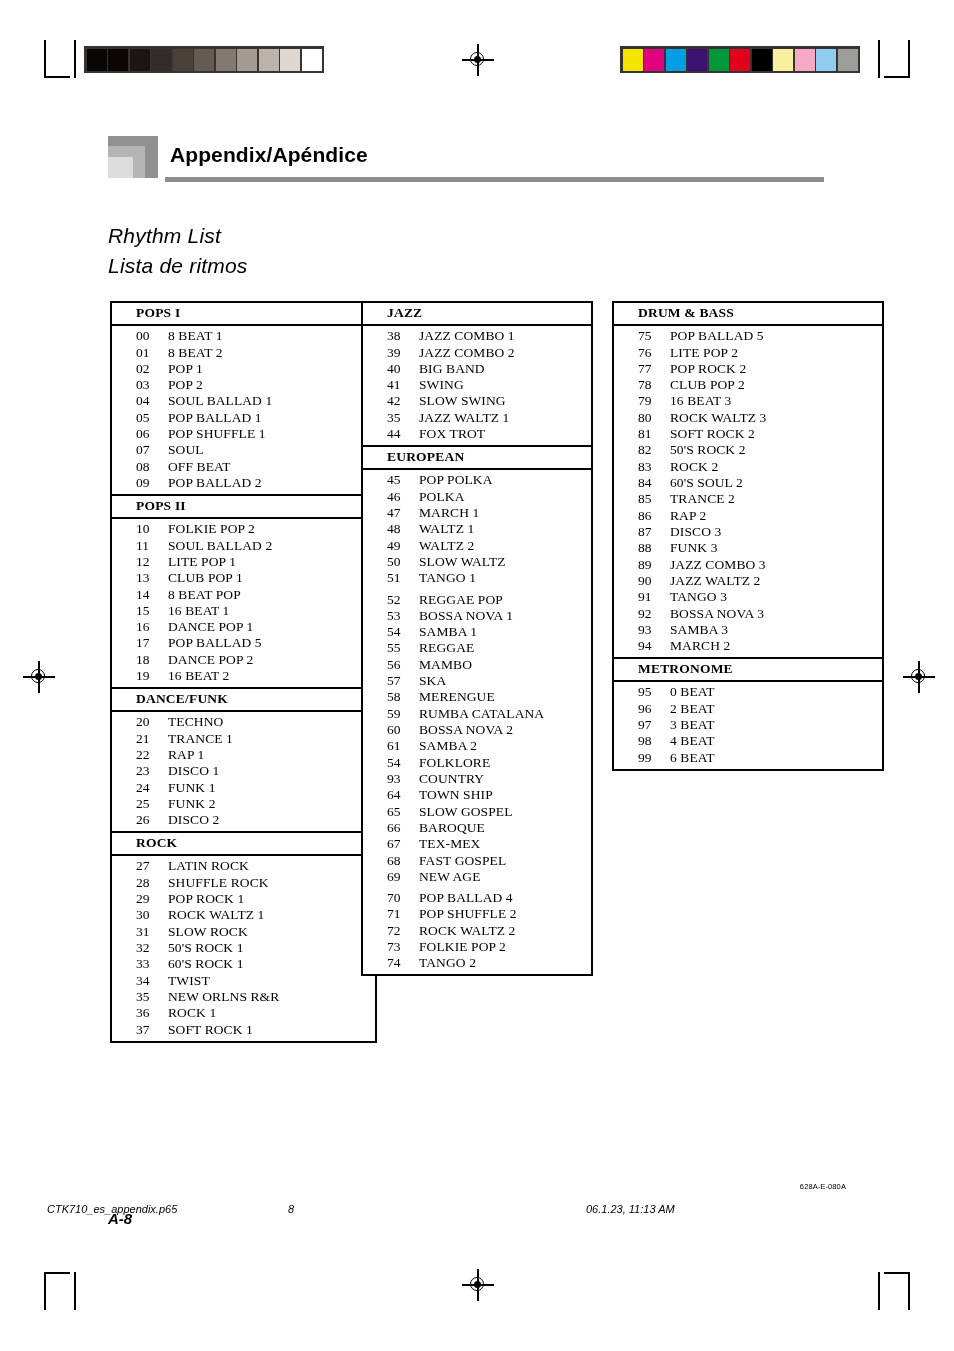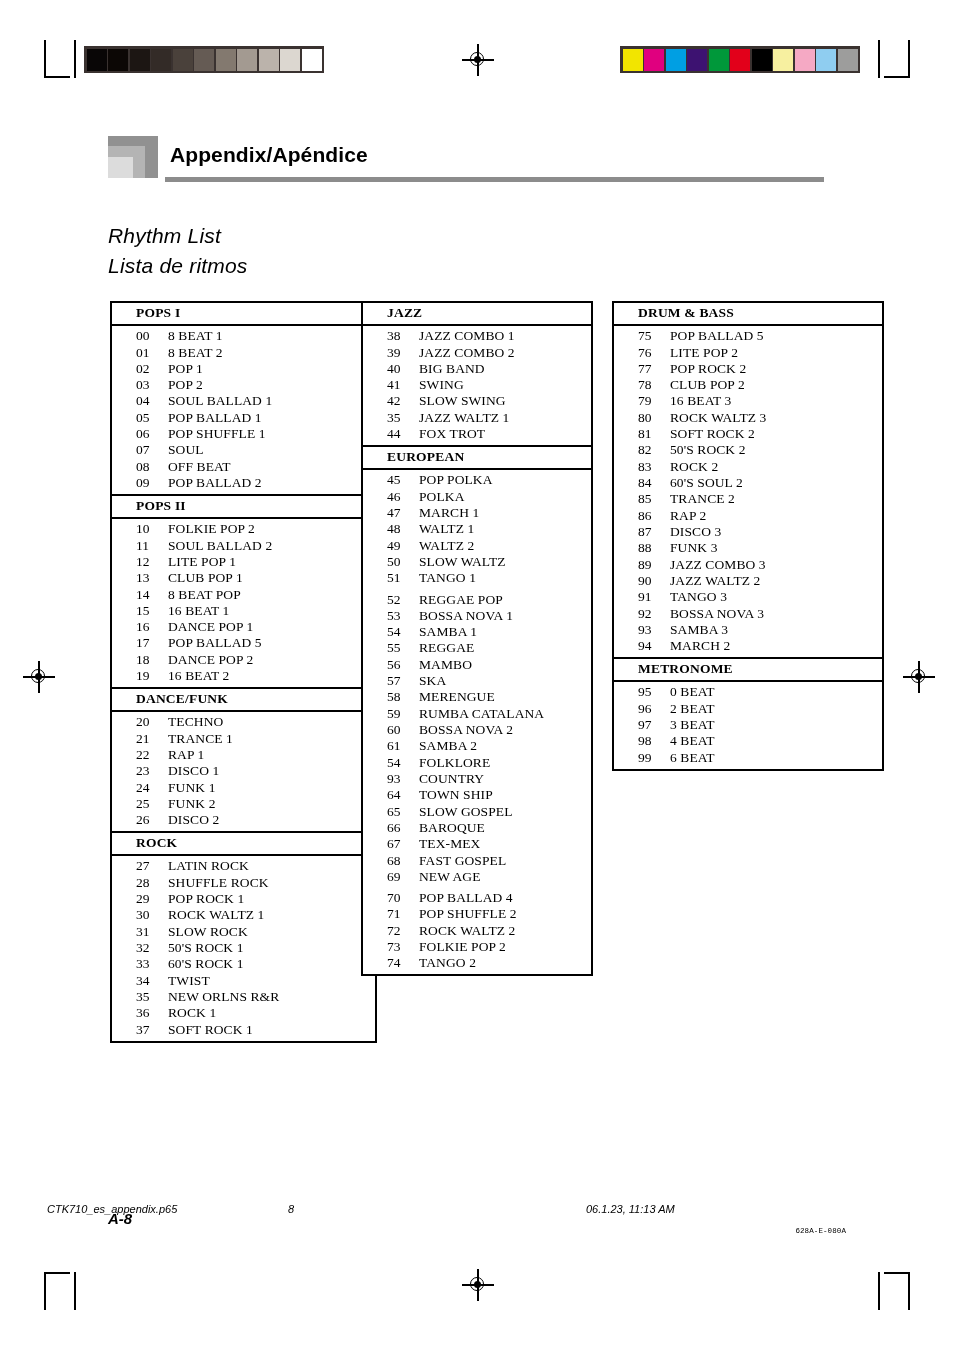--- a/index.html
+++ b/index.html
@@ -169,22 +169,22 @@
     left: 108px;
     top: 1210px;
     font-family: "Liberation Sans", sans-serif;
     font-style: italic;
     font-weight: bold;
     font-size: 15px;
   }
   .partcode {
     position: absolute;
     right: 108px;
-    top: 1227px;
-    font-family: Liberation Mono, monospace;
+    top: 1182px;
+    font-family: Liberation Sans, sans-serif;
     font-size: 7.5px;
     letter-spacing: 0.1px;
   }
   .printinfo {
     position: absolute;
     top: 1203px;
     font-family: "Liberation Sans", sans-serif;
     font-size: 11px;
     font-style: italic;
   }

